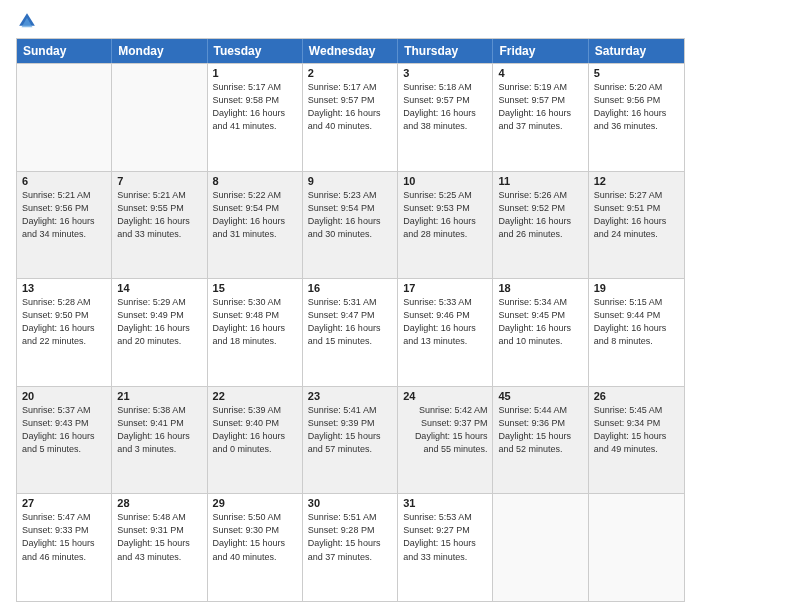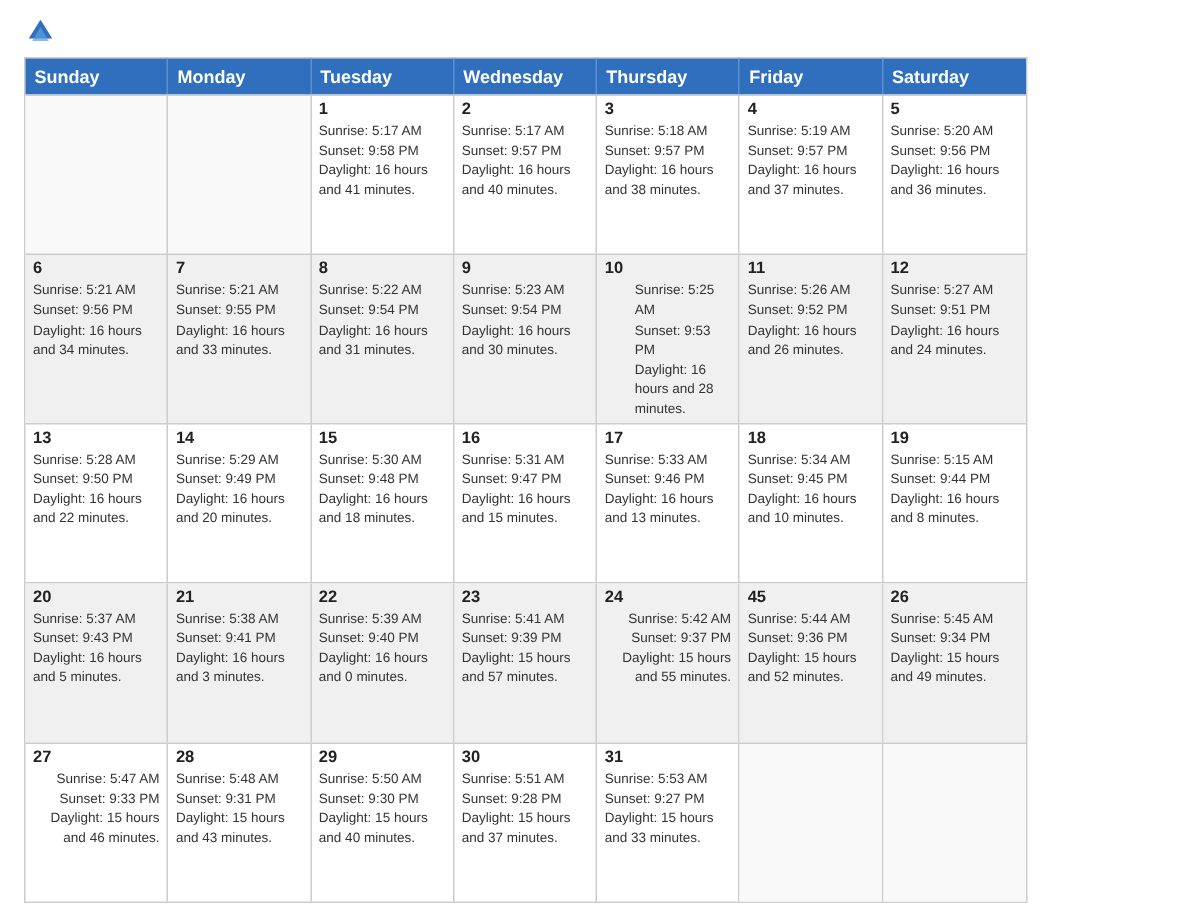--- a/index.html
+++ b/index.html
@@ -203,21 +203,21 @@
 Daylight: 16 hours and 31 minutes.</div>
           </div>
           <div class="cal-cell">
             <div class="day-num">9</div>
             <div class="day-info" style="white-space: pre-line;">Sunrise: 5:23 AM
 Sunset: 9:54 PM
 Daylight: 16 hours and 30 minutes.</div>
           </div>
           <div class="cal-cell">
             <div class="day-num">10</div>
-            <div class="day-info" style="white-space: pre-line; margin-left: 20px;">Sunrise: 5:25 AM
+            <div class="day-info" style="white-space: pre-line;">Sunrise: 5:25 AM
 Sunset: 9:53 PM
 Daylight: 16 hours and 28 minutes.</div>
           </div>
           <div class="cal-cell">
             <div class="day-num">11</div>
             <div class="day-info" style="white-space: pre-line;">Sunrise: 5:26 AM
 Sunset: 9:52 PM
 Daylight: 16 hours and 26 minutes.</div>
           </div>
           <div class="cal-cell">
@@ -311,21 +311,21 @@
           <div class="cal-cell">
             <div class="day-num">26</div>
             <div class="day-info" style="white-space: pre-line;">Sunrise: 5:45 AM
 Sunset: 9:34 PM
 Daylight: 15 hours and 49 minutes.</div>
           </div>
         </div>
         <div class="cal-week">
           <div class="cal-cell">
             <div class="day-num">27</div>
-            <div class="day-info" style="white-space: pre-line; text-align: right;">Sunrise: 5:47 AM
+            <div class="day-info" style="white-space: pre-line;">Sunrise: 5:47 AM
 Sunset: 9:33 PM
 Daylight: 15 hours and 46 minutes.</div>
           </div>
           <div class="cal-cell">
             <div class="day-num">28</div>
             <div class="day-info" style="white-space: pre-line;">Sunrise: 5:48 AM
 Sunset: 9:31 PM
 Daylight: 15 hours and 43 minutes.</div>
           </div>
           <div class="cal-cell">

